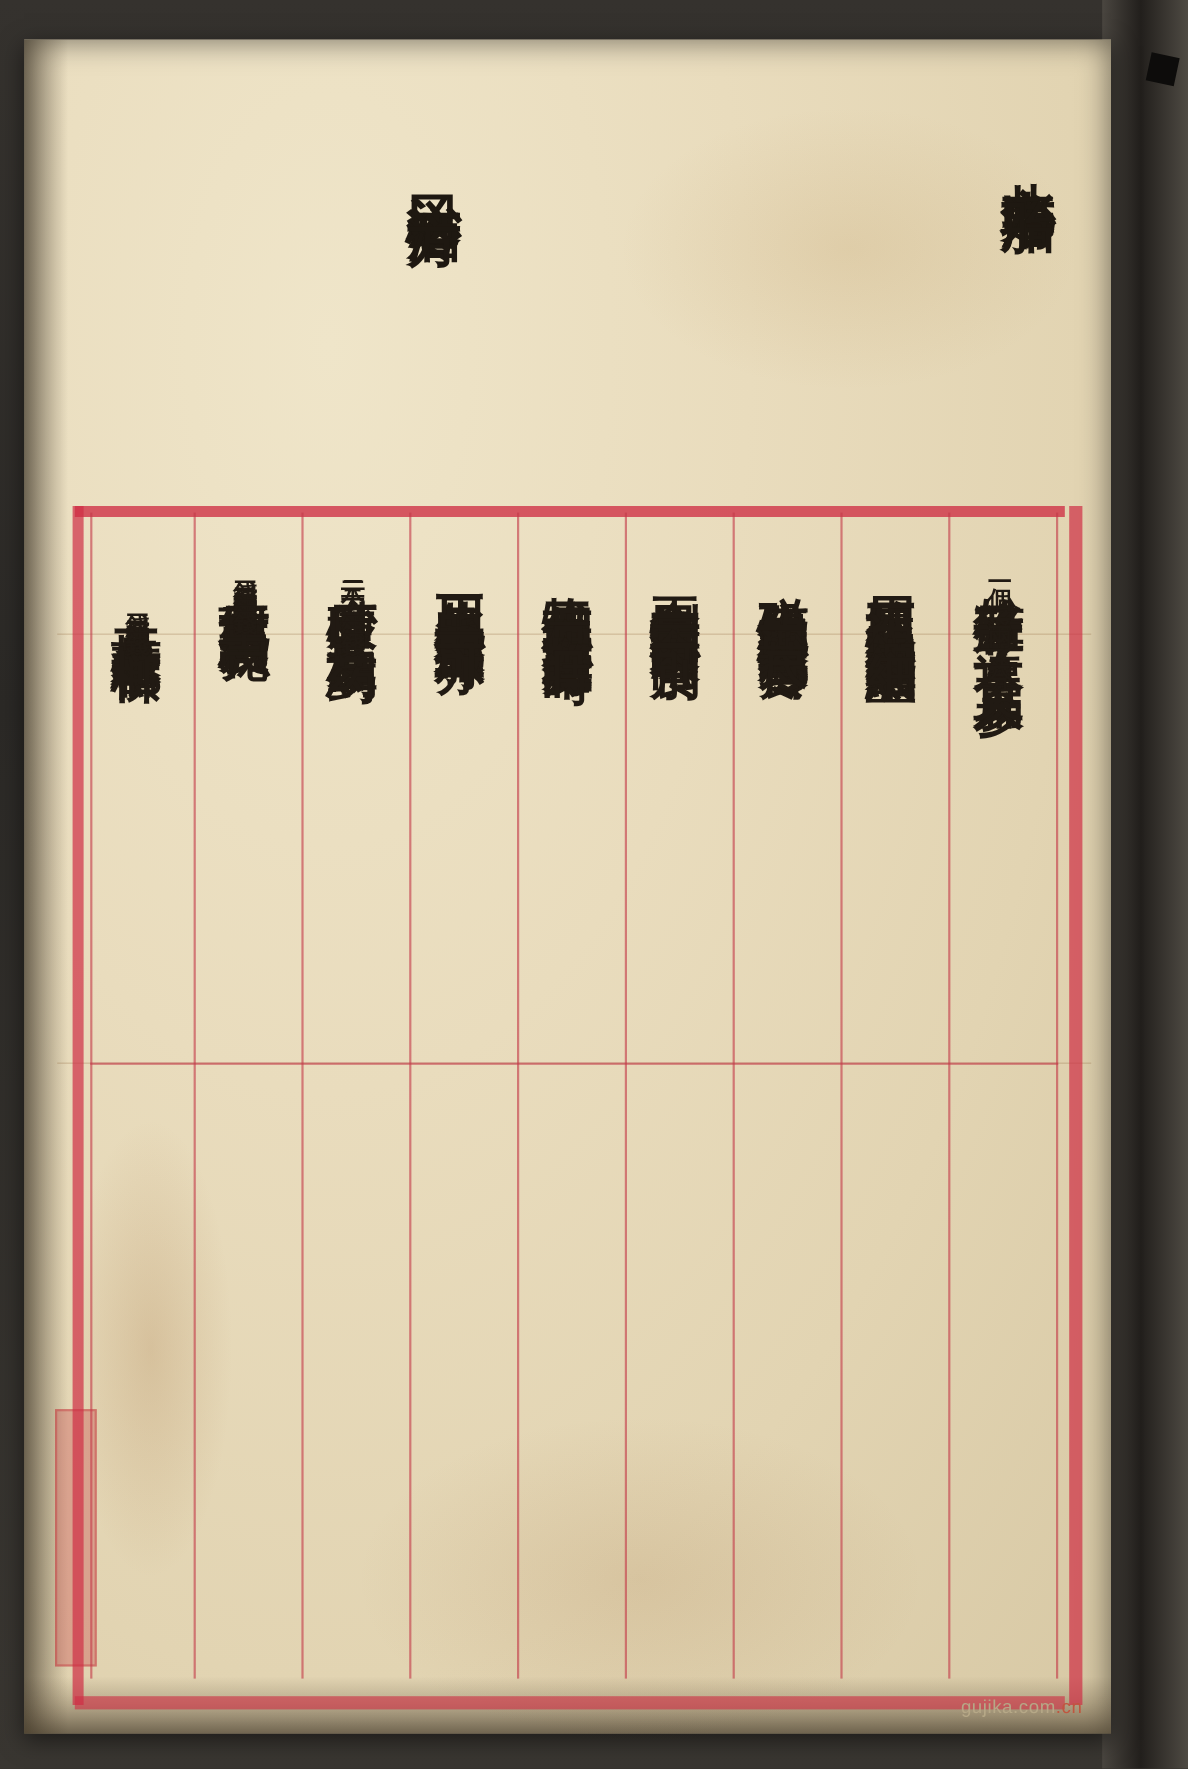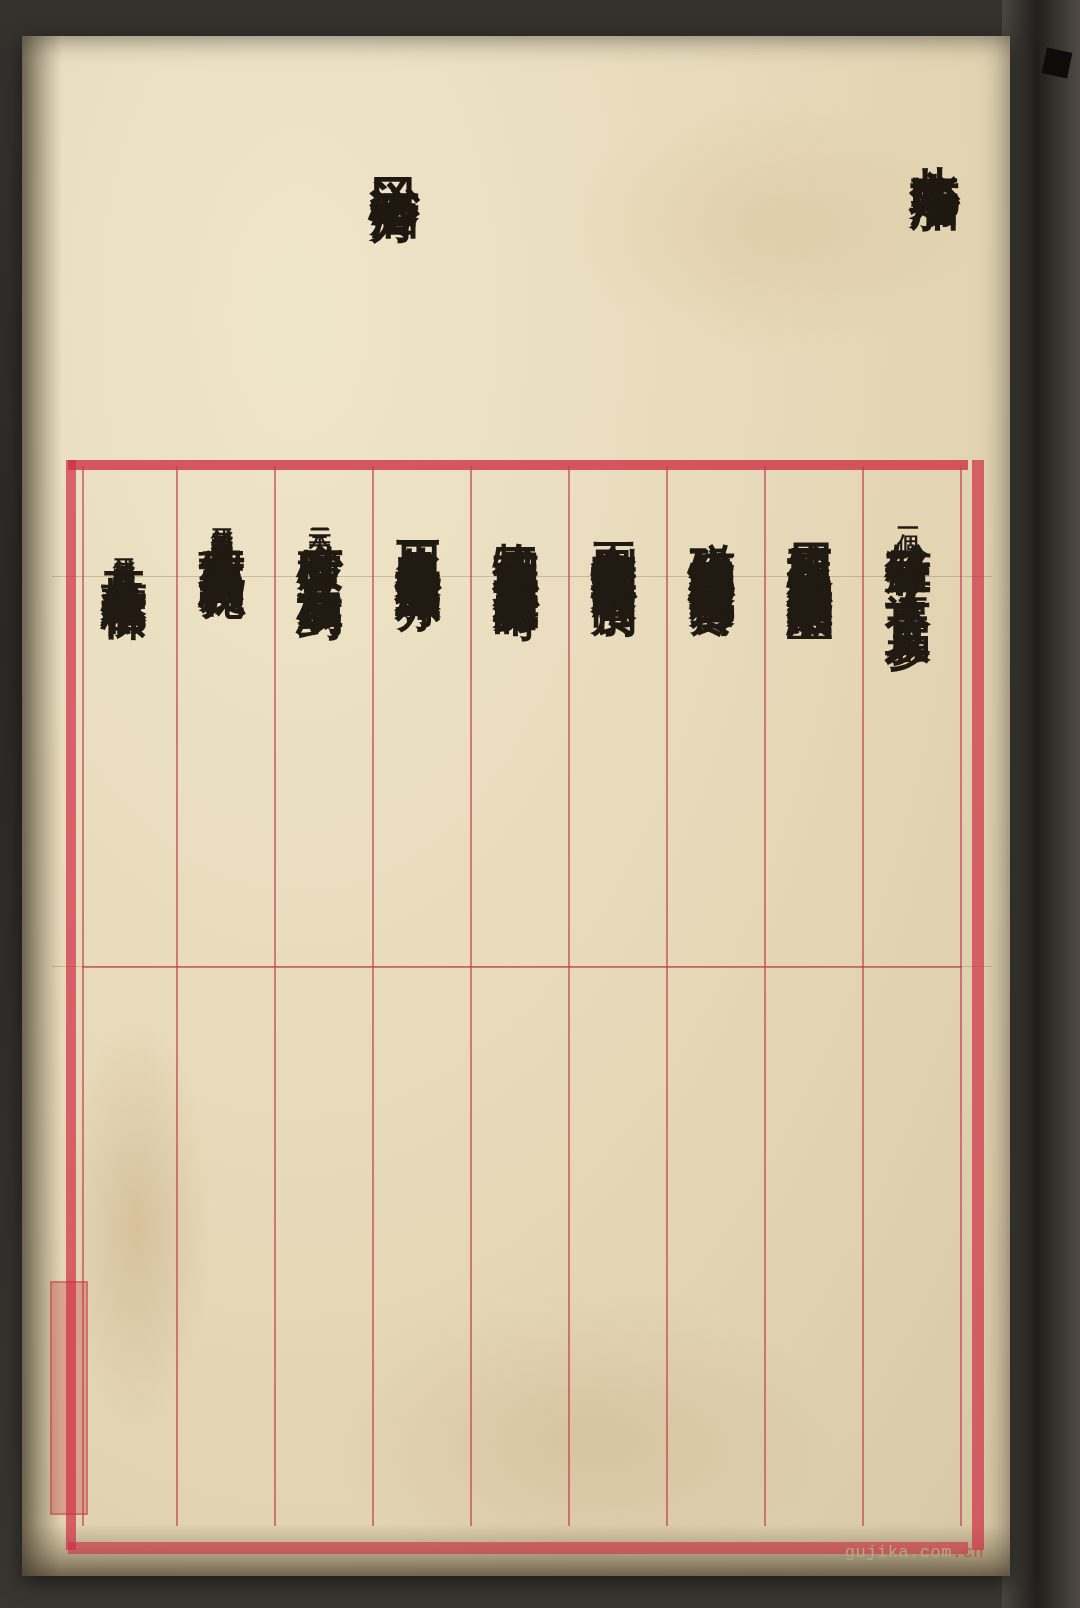--- a/index.html
+++ b/index.html
@@ -165,21 +165,21 @@
   .body-col .ann {
     font-size: 22px;
     letter-spacing: 0;
   }
 
   
   .watermark {
     position: absolute;
     right: 26px;
     bottom: 14px;
-    font-family: Liberation Mono, monospace;
+    font-family: Liberation Sans, sans-serif;
     font-size: 17px;
     color: #b6a887;
     letter-spacing: 0.5px;
   }
   .watermark .cn { color: #c0563f; }
 
   
   .seal {
     position: absolute;
     left: 28px;

